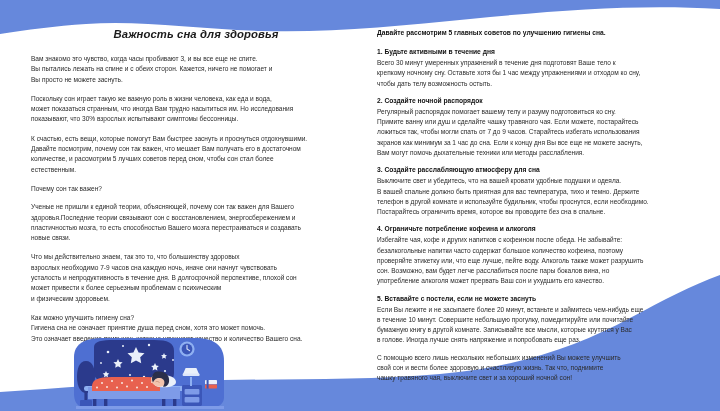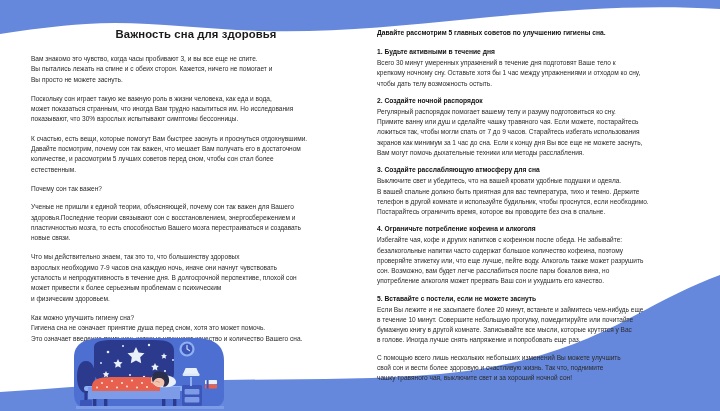--- a/index.html
+++ b/index.html
@@ -45,20 +45,21 @@
     top: 28px;
     width: 330px;
   }
   .doc-title {
     font-size: 11.3px;
     font-weight: bold;
     color: #1b1b1b;
     text-align: center;
     margin: 0 0 14px 0;
     letter-spacing: 0.1px;
+    font-style: italic;
   }
   .para {
     font-size: 6.55px;
     line-height: 10.3px;
     color: #2b2b2b;
     margin: 0 0 9px 0;
     white-space: pre-line;
   }
   .para.tight {
     margin-bottom: 8px;

